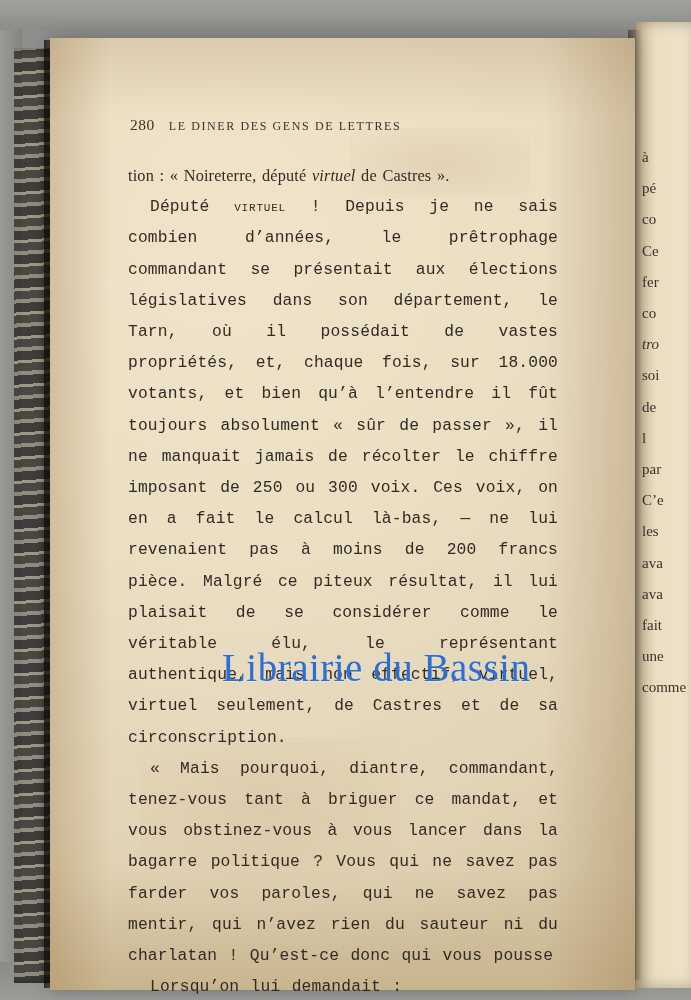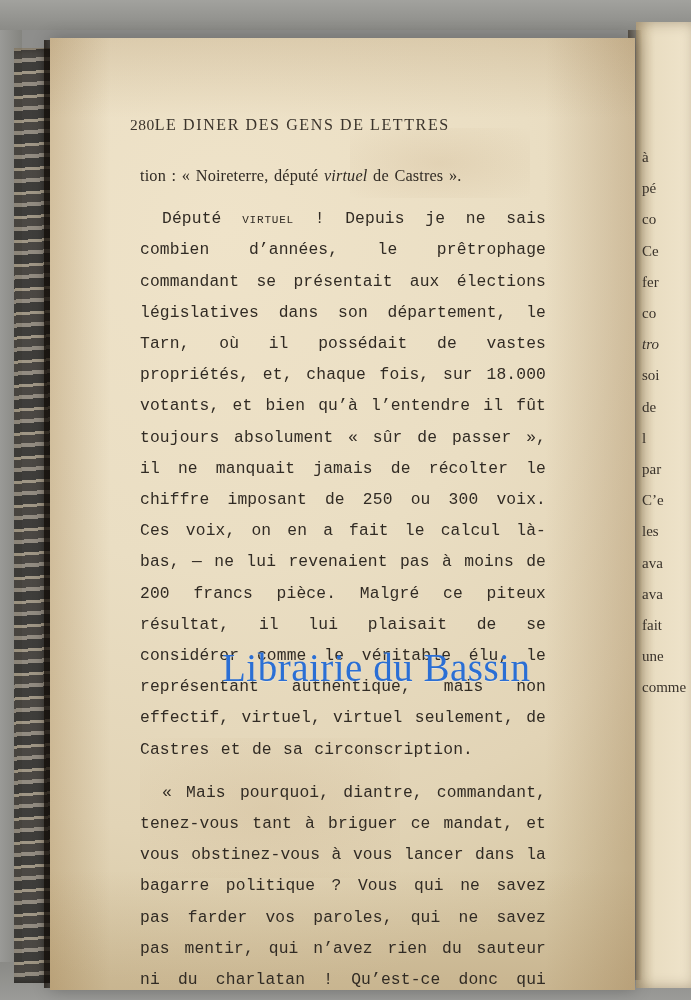--- a/index.html
+++ b/index.html
@@ -136,44 +136,45 @@
   #textblock {
     position: absolute;
     left: 78px;
     top: 78px;
     width: 430px;
   }
 
   .running-head {
     display: flex;
     align-items: baseline;
+    gap: 14px;
     font-family: "Liberation Serif", serif;
     color: #37312a;
     margin-bottom: 26px;
     margin-left: 2px;
   }
   .folio {
     font-size: 15.5px;
     letter-spacing: 0.5px;
     color: #3a332b;
   }
   .head-title {
-    font-size: 16px;
+    font-size: 12px;
     letter-spacing: 1.6px;
     color: #3a332b;
     font-family: Liberation Serif, serif;
   }
 
   .para {
     font-size: 16.3px;
     line-height: 31.2px;
     color: #312b24;
     text-align: justify;
     text-justify: inter-word;
-    margin: 12px;
+    margin: 0;
     letter-spacing: 0.15px;
     word-spacing: 1.4px;
   }
   .para + .para { margin-top: 0; }
   .indent { text-indent: 22px; font-family: Liberation Mono, monospace; }
   .sc {
     font-variant: small-caps;
     letter-spacing: 0.8px;
   }
   .ital { font-style: italic; }

